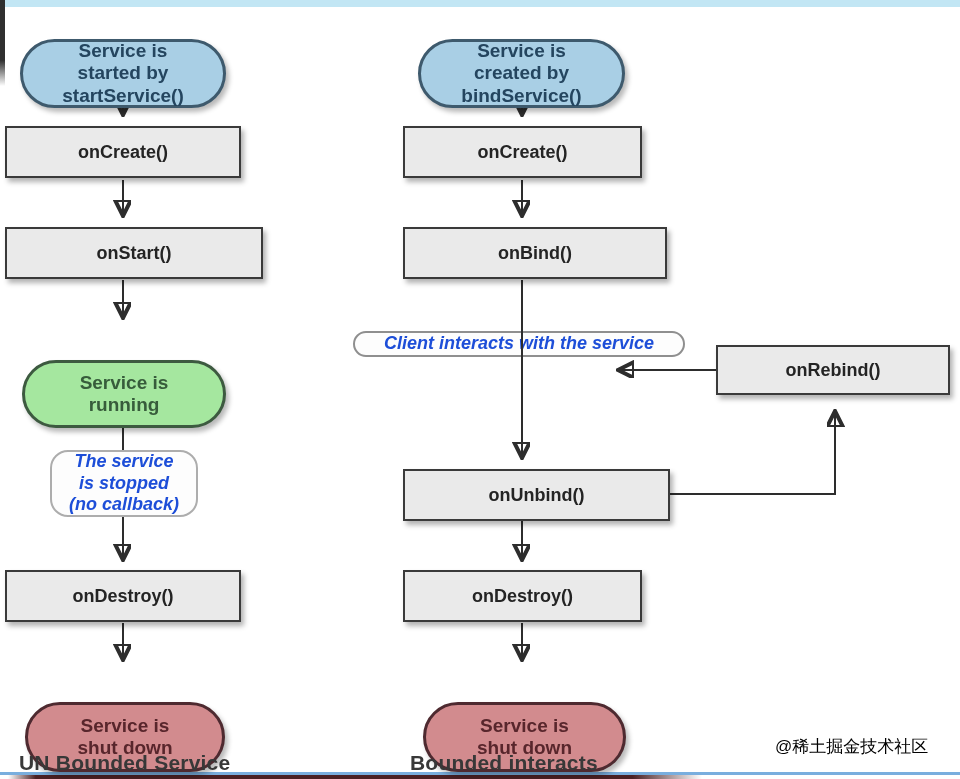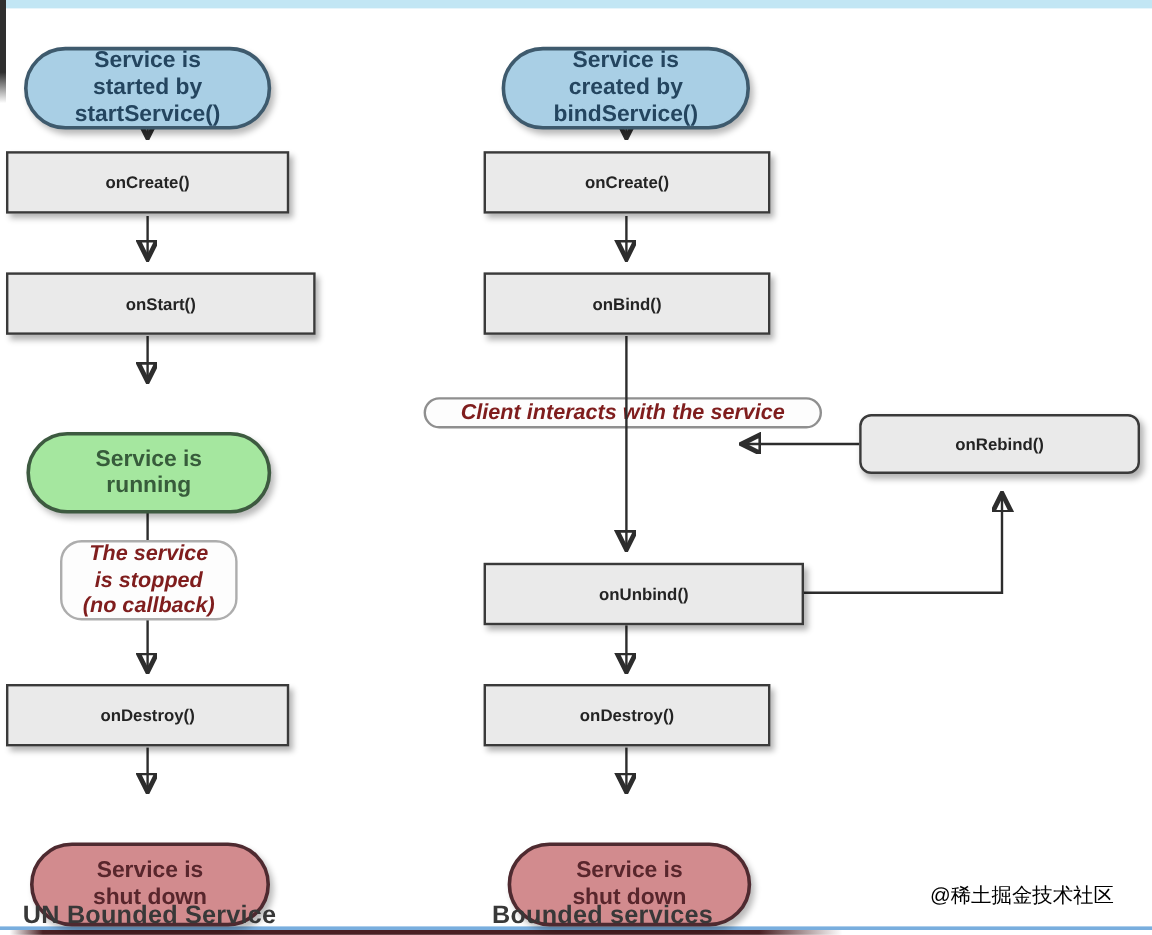--- a/index.html
+++ b/index.html
@@ -24,28 +24,28 @@
     box-shadow:3px 4px 5px rgba(0,0,0,0.28);
     z-index:3;
     margin-top:31px;
   }
   .pill-blue{background:#a9cfe5;color:#24455f;border-color:#3e5a6d;}
   .pill-green{background:#a5e79f;color:#375c3b;border-color:#3d5a40;}
   .pill-red{background:#d28b8e;color:#58262c;border-color:#4e2a30;}
   .gbox{
     background:#eaeaea;border:2.5px solid #3a3a3a;
     display:flex;align-items:center;justify-content:center;text-align:center;
-    font-weight:600;font-size:14px;color:#242424;
+    font-weight:600;font-size:18px;color:#242424;
     box-shadow:3px 4px 5px rgba(0,0,0,0.30);
     z-index:3;
   }
   .note{
     background:#fdfdfd;border:2px solid #adadad;border-radius:18px;
     display:flex;align-items:center;justify-content:center;text-align:center;
-    font-style:italic;font-weight:bold;font-size:18px;line-height:1.2;color:#7f1d1d;
+    font-style:italic;font-weight:bold;font-size:18px;line-height:1.2;color:#1d4ed8;
     z-index:3;
   }
   .note-client{
     border-radius:14px;border-color:#8f8f8f;font-size:18px;
     z-index:1; 
   }
   .ml{white-space:pre-line;}
   .flow-title{
     font-weight:bold;font-size:21px;color:#383838;letter-spacing:0.2px;
     z-index:3;
@@ -108,28 +108,28 @@
 shut down</div>
 
 <div class="abs flow-title" style="left:19px;top:751px;text-align:right;">UN Bounded Service</div>
 
 <div class="abs pill pill-blue ml" style="left:418px;top:8px;width:207px;height:69px;">Service is
 created by
 bindService()</div>
 
 <div class="abs gbox" style="left:403px;top:126px;width:239px;height:52px;">onCreate()</div>
 
-<div class="abs gbox" style="left:403px;top:227px;width:239px;height:52px;text-align:right;">onBind()</div>
+<div class="abs gbox" style="left:403px;top:227px;width:264px;height:52px;text-align:right;">onBind()</div>
 
 <div class="abs note note-client" style="left:353px;top:331px;width:332px;height:26px;">Client interacts with the service</div>
 
-<div class="abs gbox" style="left:716px;top:345px;width:234px;height:50px;border-radius:10px;">onRebind()</div>
+<div class="abs gbox" style="left:716px;top:345px;width:234px;height:50px;">onRebind()</div>
 
 <div class="abs gbox" style="left:403px;top:469px;width:267px;height:52px;">onUnbind()</div>
 
 <div class="abs gbox" style="left:403px;top:570px;width:239px;height:52px;">onDestroy()</div>
 
 <div class="abs pill pill-red ml" style="left:423px;top:671px;width:203px;height:70px;">Service is
 shut down</div>
 
-<div class="abs flow-title" style="left:410px;top:751px;">Bounded services</div>
+<div class="abs flow-title" style="left:410px;top:751px;">Bounded interacts</div>
 
 <div class="abs watermark" style="left:775px;top:735px;">@稀土掘金技术社区</div>
 
 </body></html>

